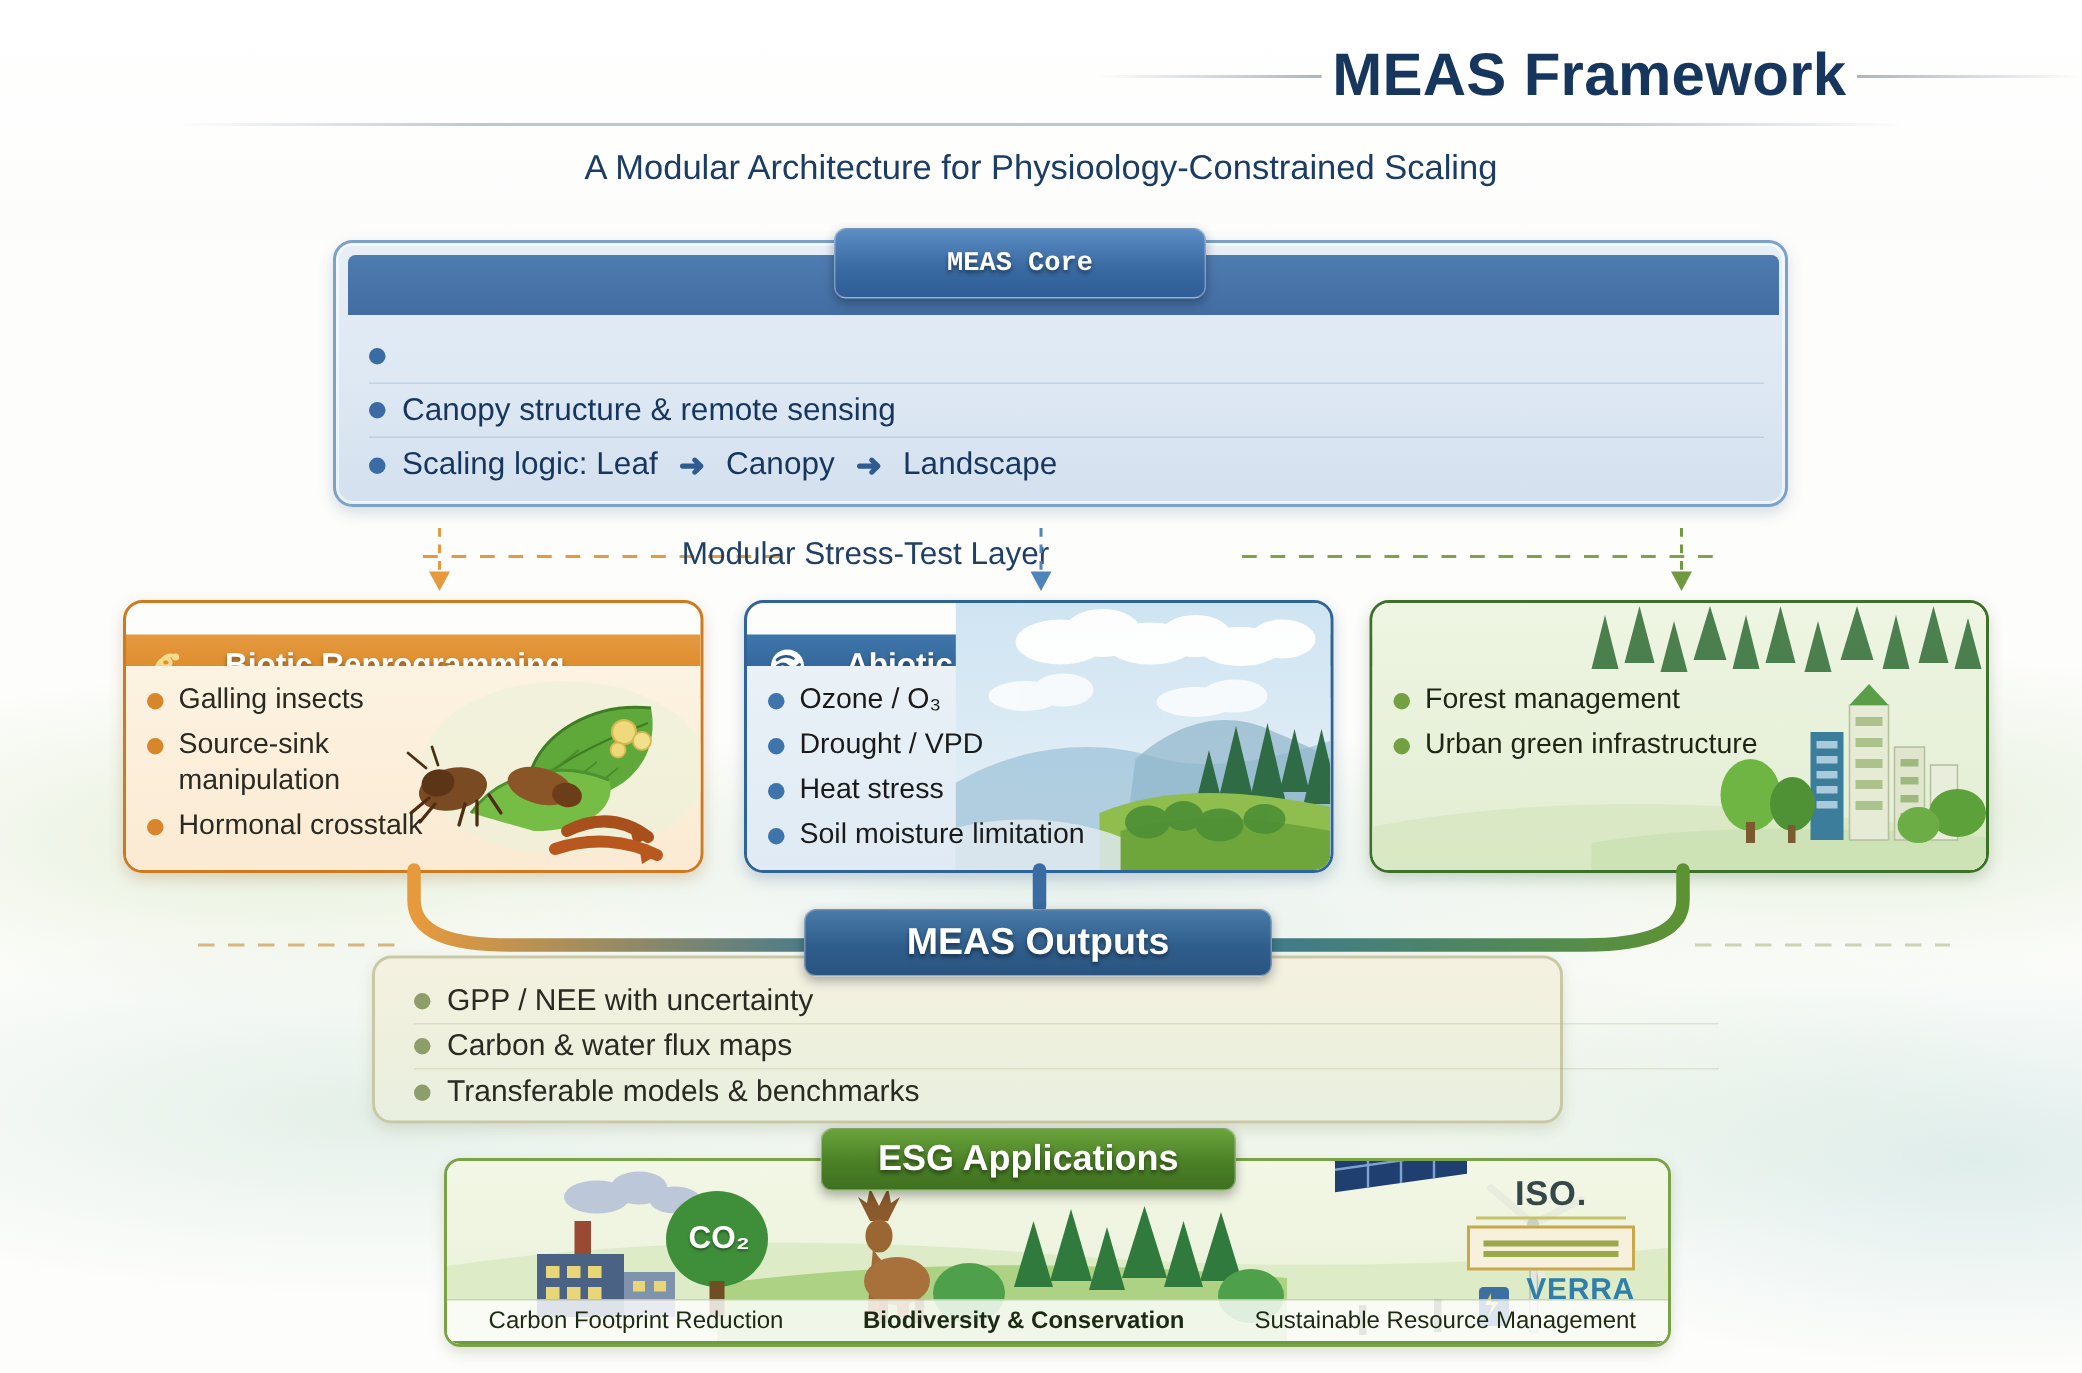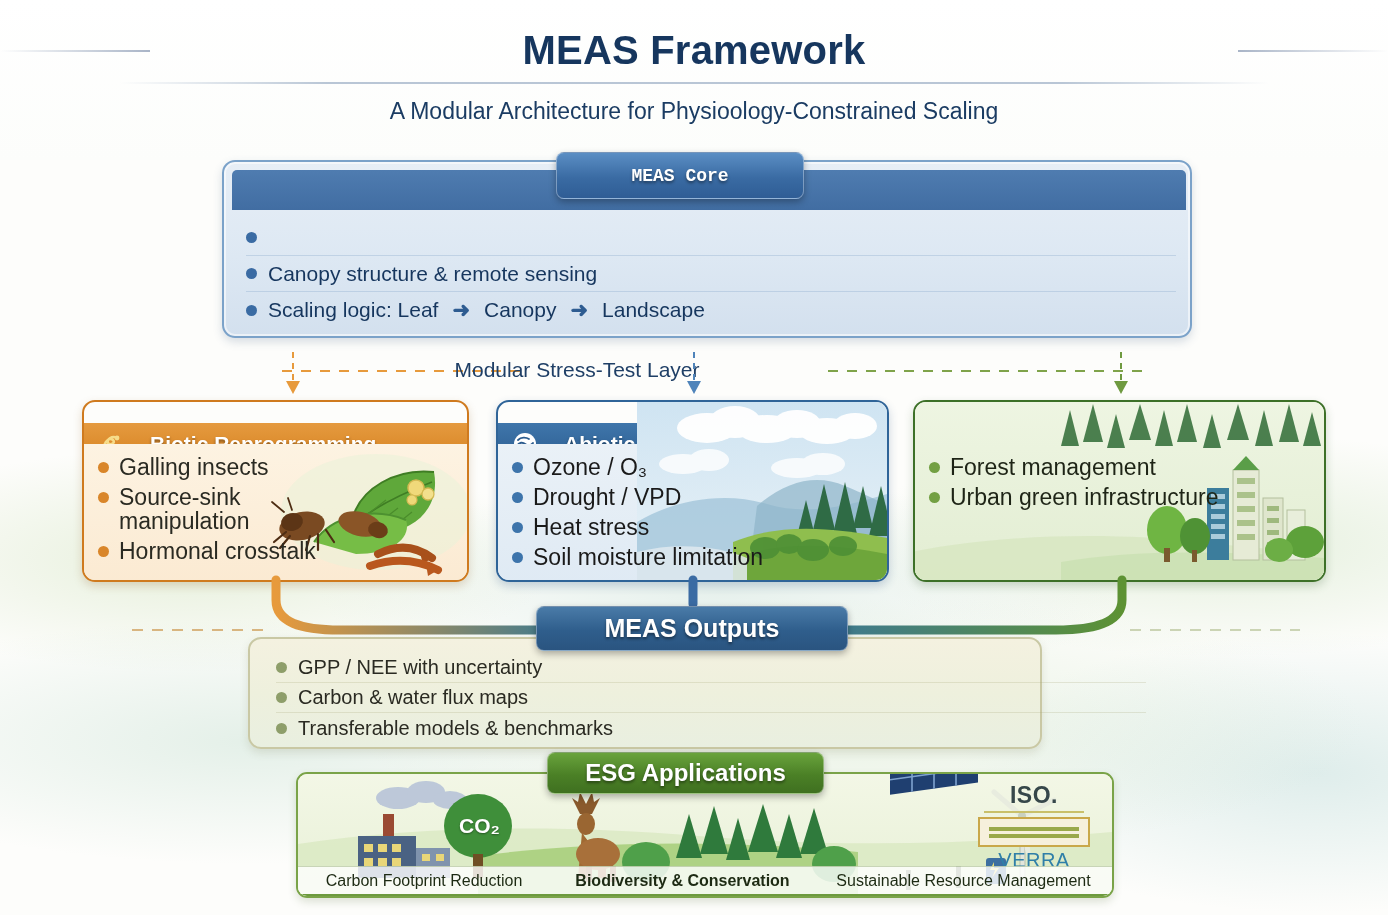--- a/index.html
+++ b/index.html
@@ -35,21 +35,21 @@
   }
   .wash-c {
     position: absolute; left: 0; top: 0; width: 1388px; height: 160px;
     background: linear-gradient(180deg, #ffffff 0%, #fcfdfb 100%);
   }
 
   
   .header { position: absolute; left: 0; top: 28px; width: 1388px; text-align: center; }
 
   .title-row {
-    display: flex; align-items: center; justify-content: space-between; gap: 7px;
+    display: flex; align-items: center; justify-content: flex-end; gap: 7px;
   }
   .title-rule { width: 150px; height: 2px; background: linear-gradient(90deg, rgba(30,60,110,0) 0%, rgba(30,60,110,.38) 100%); }
   .title-rule.right { background: linear-gradient(90deg, rgba(30,60,110,.38) 0%, rgba(30,60,110,0) 100%); }
 
   .page-title {
     font-size: 40px; font-weight: bold; color: #16365e;
     letter-spacing: .2px; white-space: nowrap;
   }
   .title-underline {
     margin: 9px auto 0; width: 1150px; height: 2px;
@@ -140,21 +140,21 @@
   
   .card { position: absolute; top: 400px; height: 182px; border-radius: 13px; overflow: hidden; }
   .card-head {
     position: absolute; left: 0; top: 0; width: 100%; height: 42px;
     display: flex; align-items: center; gap: 26px; padding-left: 14px;
     color: #ffffff; font-size: 21px; font-weight: bold;
     text-shadow: 0 2px 3px rgba(0,0,0,.45);
     margin-top: 21px;
   }
   .card-body { position: absolute; left: 0; top: 42px; width: 100%; height: 140px; padding: 11px 14px 0; }
-  .card-li { display: flex; align-items: flex-start; gap: 10px; font-size: 23px; line-height: 24px; margin-bottom: 6px; position: relative; z-index: 3; }
+  .card-li { display: flex; align-items: flex-start; gap: 10px; font-size: 19px; line-height: 24px; margin-bottom: 6px; position: relative; z-index: 3; }
   .bullet { width: 11px; height: 11px; border-radius: 50%; flex: none; margin-top: 7px; }
 
   
   #card-biotic { left: 82px; width: 387px; border: 2px solid #cf7a1e; box-shadow: 0 4px 10px rgba(140,90,30,.22); }
   #card-biotic .card-head { background: linear-gradient(180deg,#e59a3f 0%, #d5811f 100%); }
   #card-biotic .card-body { background: linear-gradient(180deg,#fdf3e2 0%, #fbead2 100%); color: #2a2a22; }
   #card-biotic .bullet { background: #d9862a; }
   .biotic-art { position: absolute; right: -4px; top: 40px; width: 215px; height: 140px; z-index: 1; }
 
   
@@ -619,21 +619,21 @@
     <path d="M696 88 l-4 8 h5 l-3 8 l7 -10 h-5 z" fill="#e8dc7a"></path>
   </svg>
 
   <div style="position:absolute;right:22px;top:8px;width:112px;z-index:3;text-align:center;">
     <div style="font-size:23px;font-weight:bold;color:#36474a;letter-spacing:.5px;">ISO.</div>
     <div style="height:2px;background:#c9c06a;margin:2px 6px 4px;"></div>
     <div style="height:30px;border:2px solid #c9a84a;background:#f6f0dc;display:flex;flex-direction:column;justify-content:center;gap:3px;padding:0 9px;">
       <div style="height:4px;background:#9aa84a;"></div>
       <div style="height:4px;background:#9aa84a;"></div>
     </div>
-    <div style="font-size:20px;font-weight:normal;color:#2f7fa8;margin-top:2px;letter-spacing:.5px;">VERRA</div>
+    <div style="font-size:20px;font-weight:bold;color:#2f7fa8;margin-top:2px;letter-spacing:.5px;text-align:right;">VERRA</div>
   </div>
 
   <div style="position:absolute;left:161px;top:40px;font-size:21px;font-weight:bold;color:#ffffff;text-shadow:0 1px 2px rgba(0,0,0,.4);z-index:3;">CO₂</div>
 
   <div id="esg-labels">
     <div class="esg-label l1">Carbon Footprint Reduction</div>
     <div class="esg-label l2">Biodiversity &amp; Conservation</div>
     <div class="esg-label l3">Sustainable Resource Management</div>
   </div>
 </div>

